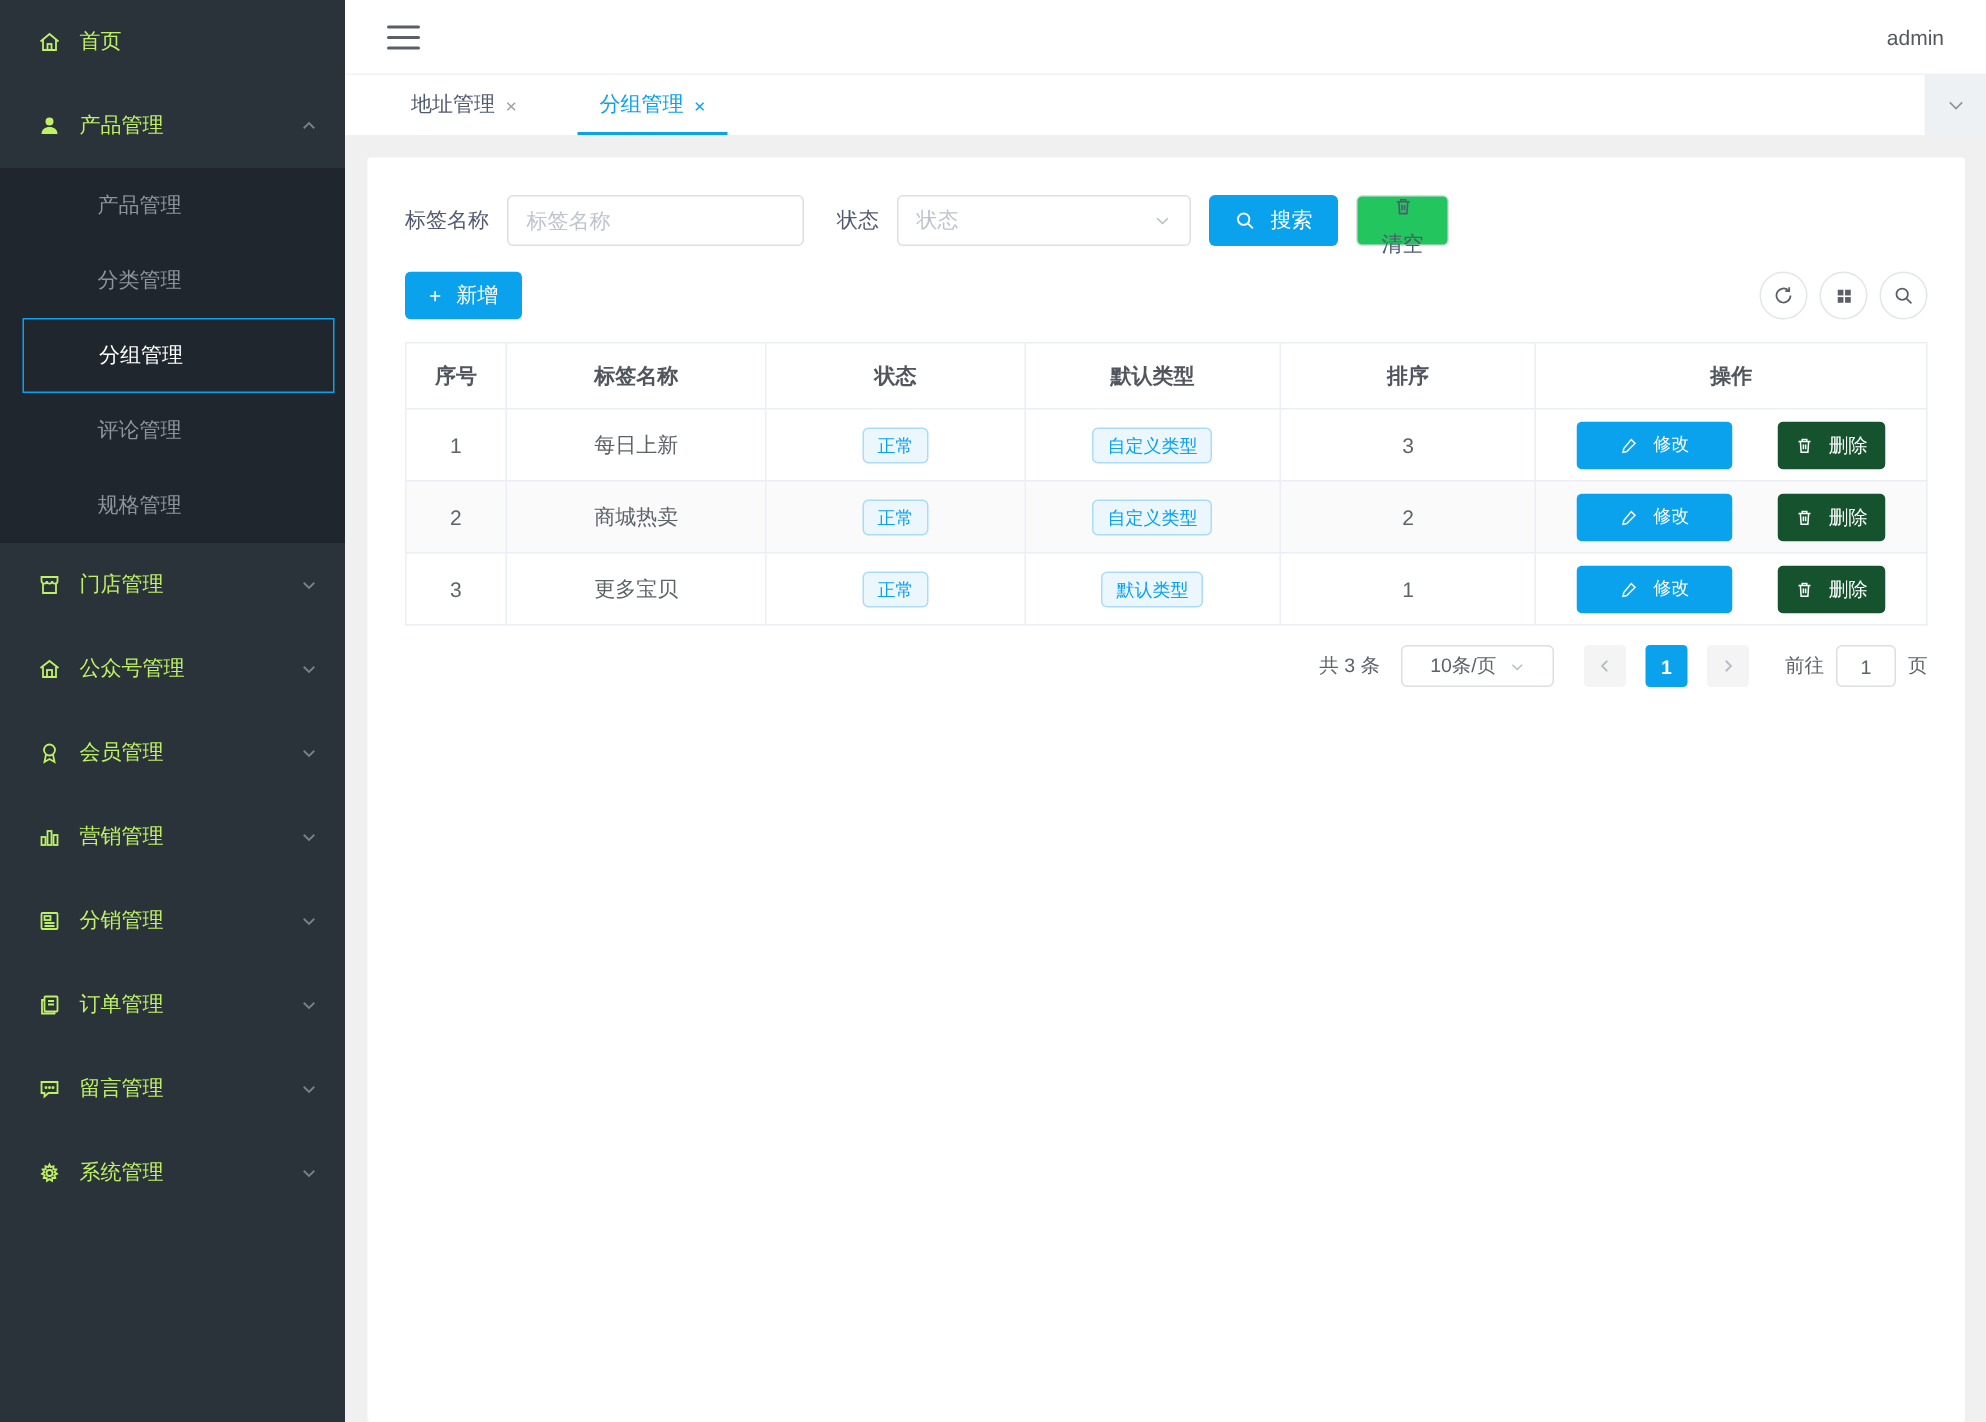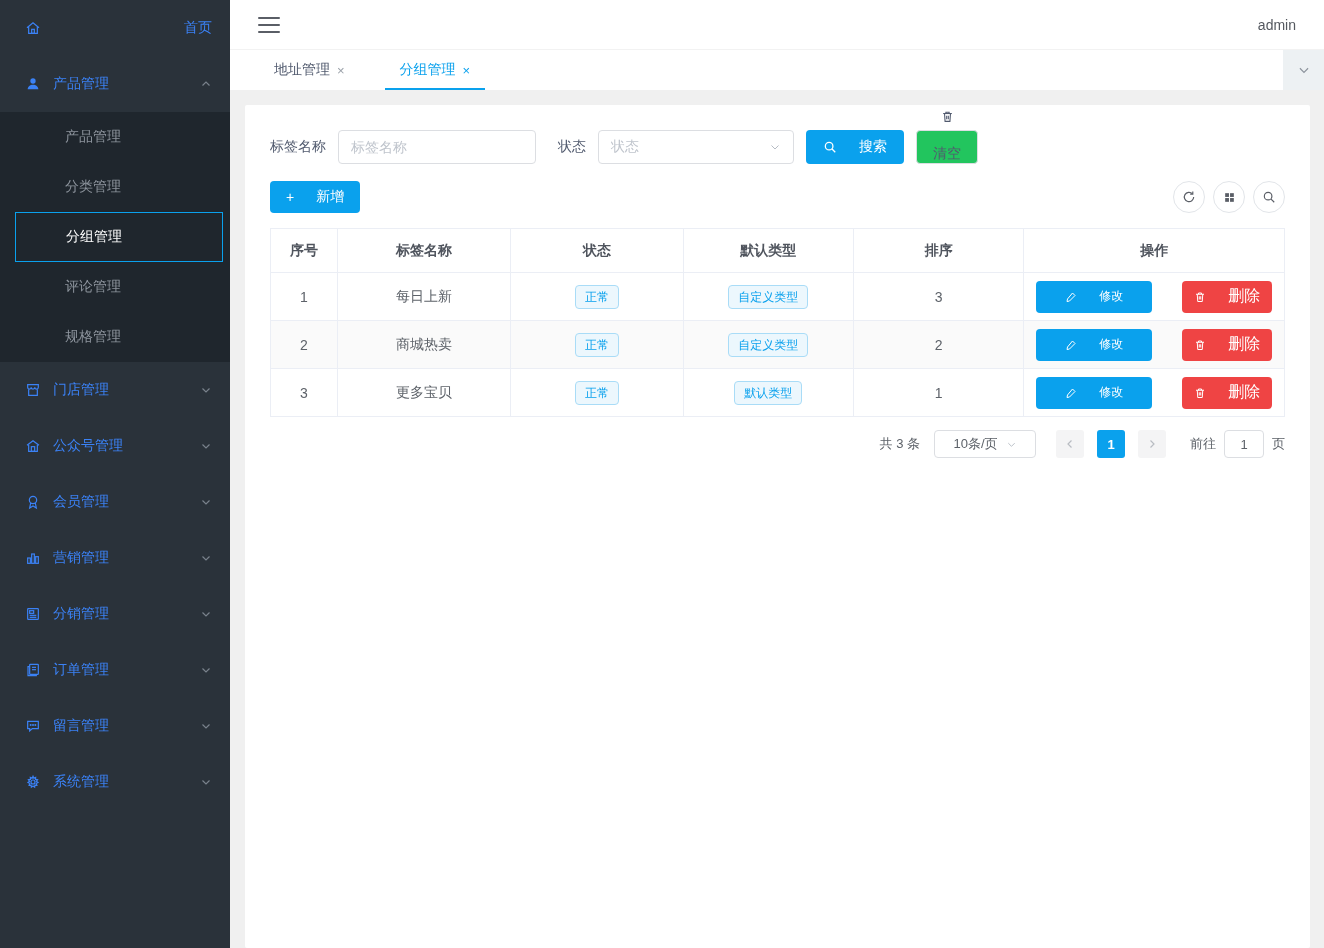--- a/index.html
+++ b/index.html
@@ -5,21 +5,21 @@
   * { margin:0; padding:0; box-sizing:border-box; }
   html,body { width:1324px; height:948px; overflow:hidden;
     font-family:"Liberation Sans","DejaVu Sans",sans-serif; font-size:14px; }
   body { display:flex; background:#f0f0f0; color:#606266; }
 
   
   .sidebar { width:230px; height:100%; background:#2a323a; flex-shrink:0; display:flex; flex-direction:column; }
   .logo { height:50px; background:#0aa1ed; color:#fff; font-size:18px; font-weight:bold;
     display:flex; align-items:center; justify-content:center; letter-spacing:1px; }
   .menu { flex:1; overflow:hidden; }
-  .menu-item { height:56px; display:flex; align-items:center; padding:0 18px 0 25px; color:#3b82f6; cursor:pointer;justify-content:space-between; }
+  .menu-item { height:56px; display:flex; align-items:center; padding:0 18px 0 25px; color:#bef264; cursor:pointer; }
   .menu-item .micon { width:16px; height:16px; margin-right:12px; flex-shrink:0; display:flex; align-items:center; justify-content:center; }
   .menu-item .micon svg { width:16px; height:16px; }
   .menu-item .chev { margin-left:auto; color:#79828c; display:flex; }
   .submenu { background:#1f262d; }
   .submenu-item { height:50px; display:flex; align-items:center; padding-left:65px; color:#8d949d; cursor:pointer; }
   .submenu-item.active { color:#ffffff; border:1px solid #0aa1ed; margin:0 7px 0 15px; padding-left:50px; }
 
   
   .main { flex:1; display:flex; flex-direction:column; height:100%; }
   .topbar { height:50px; background:#fff; display:flex; align-items:center; padding:0 28px; border-bottom:1px solid #f2f2f2; flex-shrink:0; }
@@ -41,21 +41,21 @@
 
   
   .search-row { display:flex; align-items:center; margin-bottom:17px; }
   .form-label { color:#515a6e; margin-right:12px; }
   .text-input { width:198px; height:34px; border:1px solid #dcdee2; border-radius:4px; padding:0 12px;
     font-size:14px; color:#515a6e; outline:none; font-family:inherit; }
   .text-input::placeholder { color:#bfc4cc; }
   .sel { width:196px; height:34px; border:1px solid #dcdee2; border-radius:4px; display:flex; align-items:center;
     padding:0 12px; color:#bfc4cc; position:relative; cursor:pointer; }
   .sel .sel-chev { margin-left:auto; color:#b6bcc4; display:flex; }
-  .btn { display:inline-flex; align-items:center; justify-content:flex-end; gap:22px; border-radius:4px;
+  .btn { display:inline-flex; align-items:center; justify-content:space-between; gap:10px; border-radius:4px;
     cursor:pointer; border:1px solid transparent; font-size:14px; }
   .btn svg { flex-shrink:0; }
   .btn-primary { background:#0aa1ed; color:#fff; }
   .btn-plain { background:#22c55e; color:#515a6e; border-color:#dcdee2;flex-direction:column; }
   .btn-search { height:34px; padding:0 16px; margin-left:12px; }
   .btn-clear { height:34px; padding:0 16px; margin-left:12px; }
   .ml14 { margin-left:22px; }
 
   
   .action-row { display:flex; align-items:center; margin-bottom:15px; }
@@ -66,21 +66,21 @@
 
   
   table { width:100%; border-collapse:collapse; table-layout:fixed; }
   th,td { border:1px solid #ebeef5; text-align:center; }
   th { height:44px; color:#50555e; font-weight:bold; font-size:14px; background:#fff; }
   td { height:48px; color:#5d6269; font-size:14px; }
   tr.striped td { background:#fafafa; }
   .tag { display:inline-block; padding:0 9px; line-height:22px; font-size:12px; color:#0aa1ed;
     background:#ecf7fd; border:1px solid #a9dcf7; border-radius:4px; }
   .btn-edit { height:32px; padding:0 28px; font-size:12px; }
-  .btn-del { height:32px; padding:0 11px; font-size:16px; background:#ef4444; color:#fff; margin-left:26px; }
+  .btn-del { height:32px; padding:0 11px; font-size:13px; background:#14532d; color:#fff; margin-left:26px; }
 
   
   .pager { display:flex; align-items:center; justify-content:flex-end; margin-top:13px; font-size:13px; color:#5d6269; }
   .pager .total { margin-right:14px; }
   .size-sel { width:102px; height:28px; border:1px solid #dcdee2; border-radius:4px; display:flex; align-items:center;
     justify-content:center; gap:8px; color:#5d6269; cursor:pointer; margin-right:20px; }
   .size-sel .sel-chev { color:#b6bcc4; display:flex; }
   .pg-btn { width:28px; height:28px; background:#f4f4f5; border-radius:3px; display:flex; align-items:center;
     justify-content:center; color:#b8bcc2; cursor:pointer; }
   .pg-page { width:28px; height:28px; background:#0aa1ed; color:#fff; border-radius:3px; display:flex;

